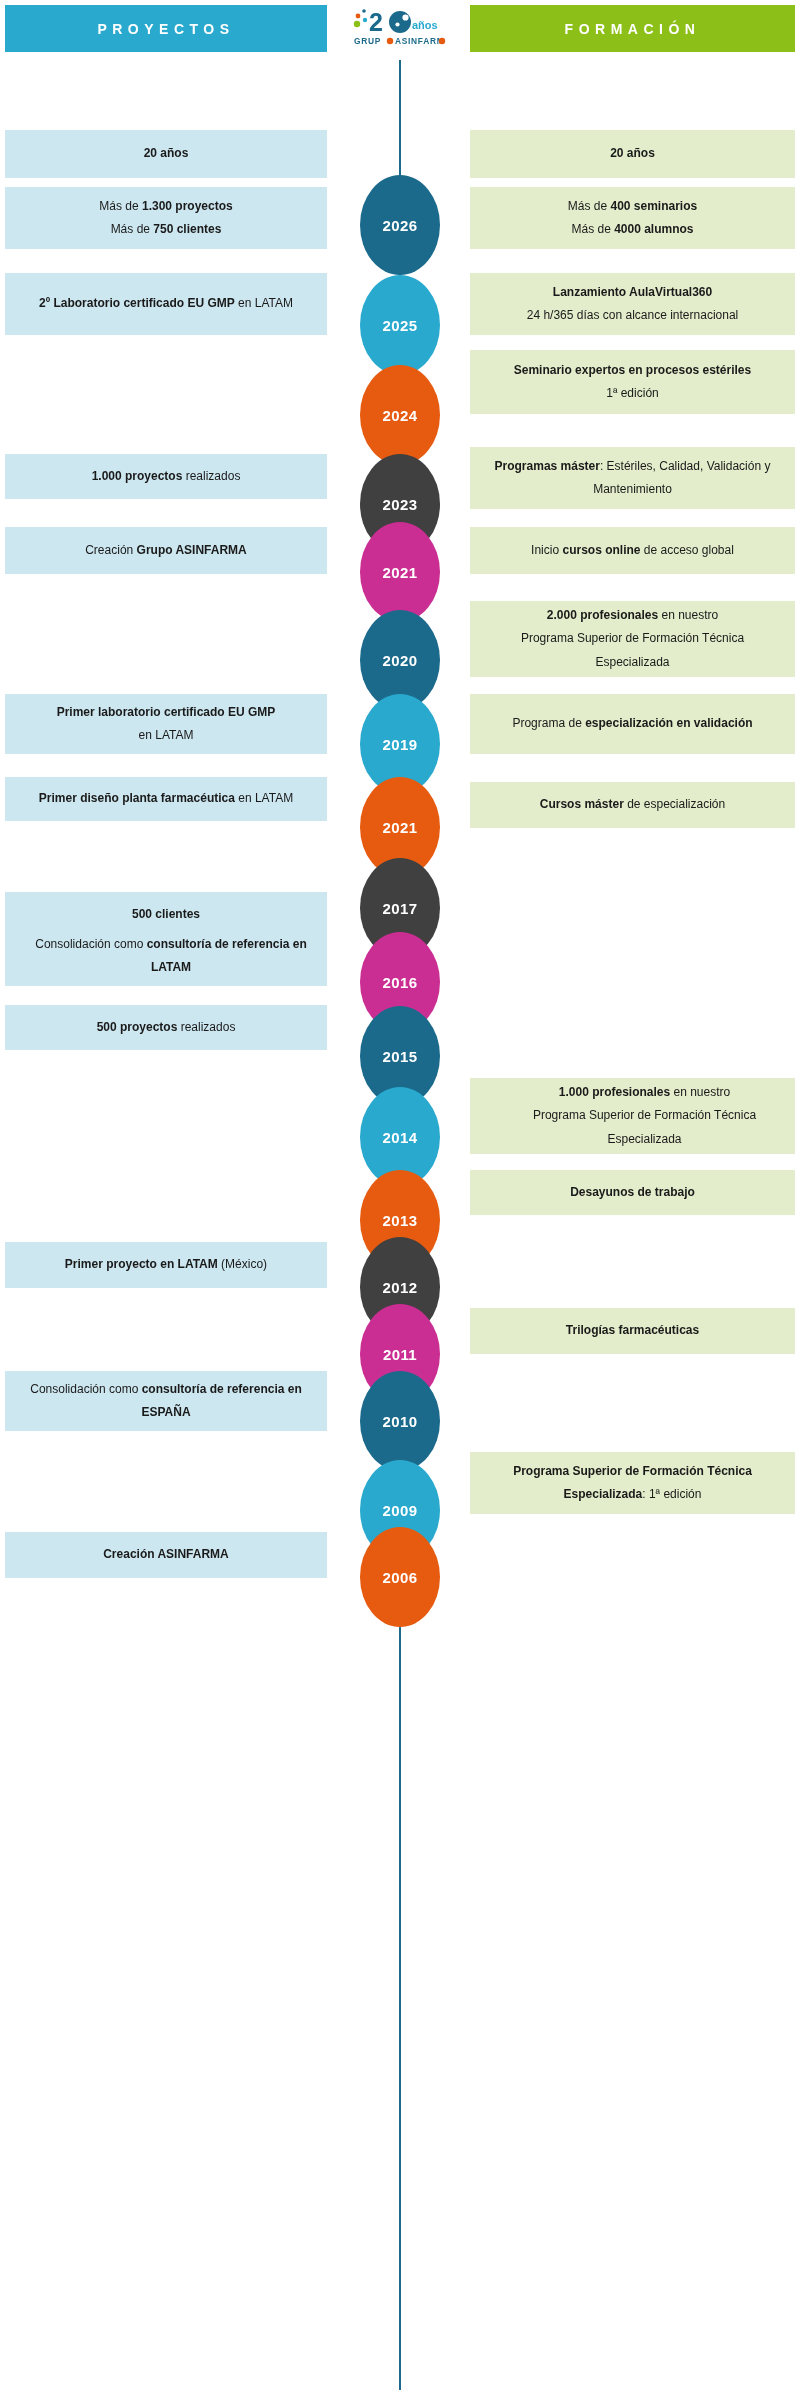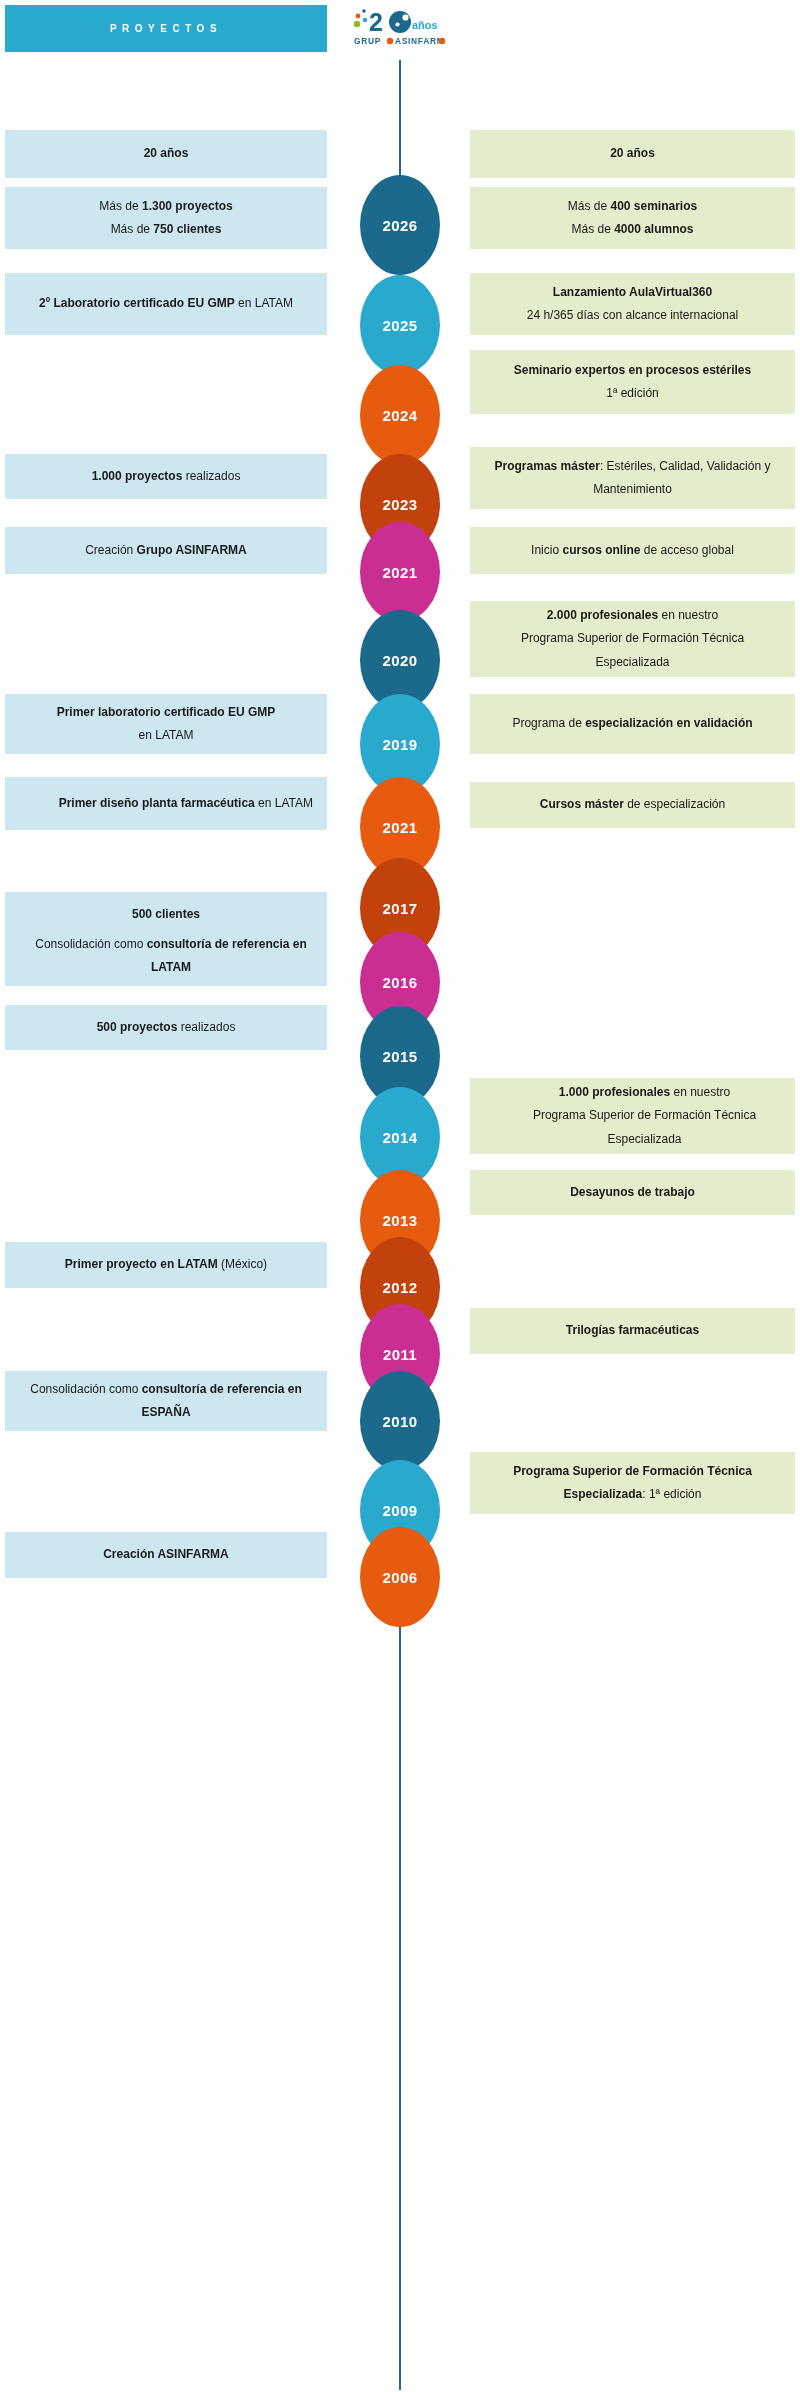--- a/index.html
+++ b/index.html
@@ -8,21 +8,21 @@
     font-family:"Liberation Sans", sans-serif;
     color:#1a1a1a;position:relative;overflow:hidden;
   }
   #page{position:relative;width:800px;height:2392px;}
 
   
   .header{position:absolute;left:0;top:0;width:800px;height:52px;}
   .hdr-bar{
     position:absolute;top:5px;height:47px;
     display:flex;align-items:center;justify-content:center;
-    color:#ffffff;font-weight:bold;font-size:10px;letter-spacing:5.5px;
+    color:#ffffff;font-weight:bold;font-size:14px;letter-spacing:5.5px;
   }
   .hdr-left{left:5px;width:322px;background:#29A9CE;}
   .hdr-right{left:470px;width:325px;background:#8CC019;}
 
   
   .logo{position:absolute;left:352px;top:6px;width:96px;height:44px;}
   .logo svg{display:block;}
 
   
   .spine{
@@ -42,21 +42,21 @@
 
   .node{
     position:absolute;left:360px;width:80px;height:100px;
     border-radius:50%;
     display:flex;align-items:center;justify-content:center;
     color:#ffffff;font-weight:bold;font-size:15px;letter-spacing:.4px;
   }
   .c-teal   {background:#1B6A8C;}
   .c-cyan   {background:#29A9CE;}
   .c-orange {background:#E75B10;}
-  .c-green  {background:#c2410c;}
+  .c-green  {background:#404040;}
   .c-magenta{background:#CB2E93;}
 </style>
 </head>
 <body>
 
 <div id="page">
 
   <div class="header">
     <div class="hdr-bar hdr-left">PROYECTOS</div>
 
@@ -72,20 +72,21 @@
         <circle cx="45.5" cy="18.5" r="2.1" fill="#ffffff"></circle>
         <text x="60" y="23" font-family="Liberation Sans, sans-serif" font-size="11" font-weight="bold" fill="#29A9CE">años</text>
         <text x="2" y="38" font-family="Liberation Sans, sans-serif" font-size="8.4" font-weight="bold" letter-spacing="0.7" fill="#1B6A8C">GRUP</text>
         <circle cx="38" cy="35" r="3.2" fill="#E75B10"></circle>
         <text x="43" y="38" font-family="Liberation Sans, sans-serif" font-size="8.4" font-weight="bold" letter-spacing="0.7" fill="#1B6A8C">ASINFARM</text>
         <circle cx="90" cy="35" r="3.2" fill="#E75B10"></circle>
       </svg>
 
     </div>
 
+    <div class="hdr-bar hdr-right">FORMACIÓN</div>
   </div>
 
   <div class="spine"></div>
 
   <div id="rows">
       <div class="box box-left" style="top: 130px; height: 48px;">
         <div><b>20 años</b></div>
       </div>
       <div class="box box-right" style="top: 130px; height: 48px;">
         <div><b>20 años</b></div>
@@ -126,21 +127,21 @@
         <div><b>2.000 profesionales</b> en nuestro<br>Programa Superior de Formación Técnica<br>Especializada</div>
       </div>
       <div class="node c-teal" style="top: 610px;">2020</div>
       <div class="box box-left" style="top: 694px; height: 60px;">
         <div><b>Primer laboratorio certificado EU GMP</b><br>en LATAM</div>
       </div>
       <div class="box box-right" style="top: 694px; height: 60px;">
         <div>Programa de <b>especialización en validación</b></div>
       </div>
       <div class="node c-cyan" style="top: 694px;">2019</div>
-      <div class="box box-left" style="top: 777px; height: 53px; justify-content: flex-end;">
+      <div class="box box-left" style="top: 777px; height: 44px;">
         <div><b>Primer diseño planta farmacéutica</b> en LATAM</div>
       </div>
       <div class="box box-right" style="top: 782px; height: 46px;">
         <div><b>Cursos máster</b> de especialización</div>
       </div>
       <div class="node c-orange" style="top: 777px;">2021</div>
       <div class="box box-left" style="top: 856px; height: 46px; margin-top: 36px;">
         <div><b>500 clientes</b></div>
       </div>
       <div class="node c-green" style="top: 858px;">2017</div>

